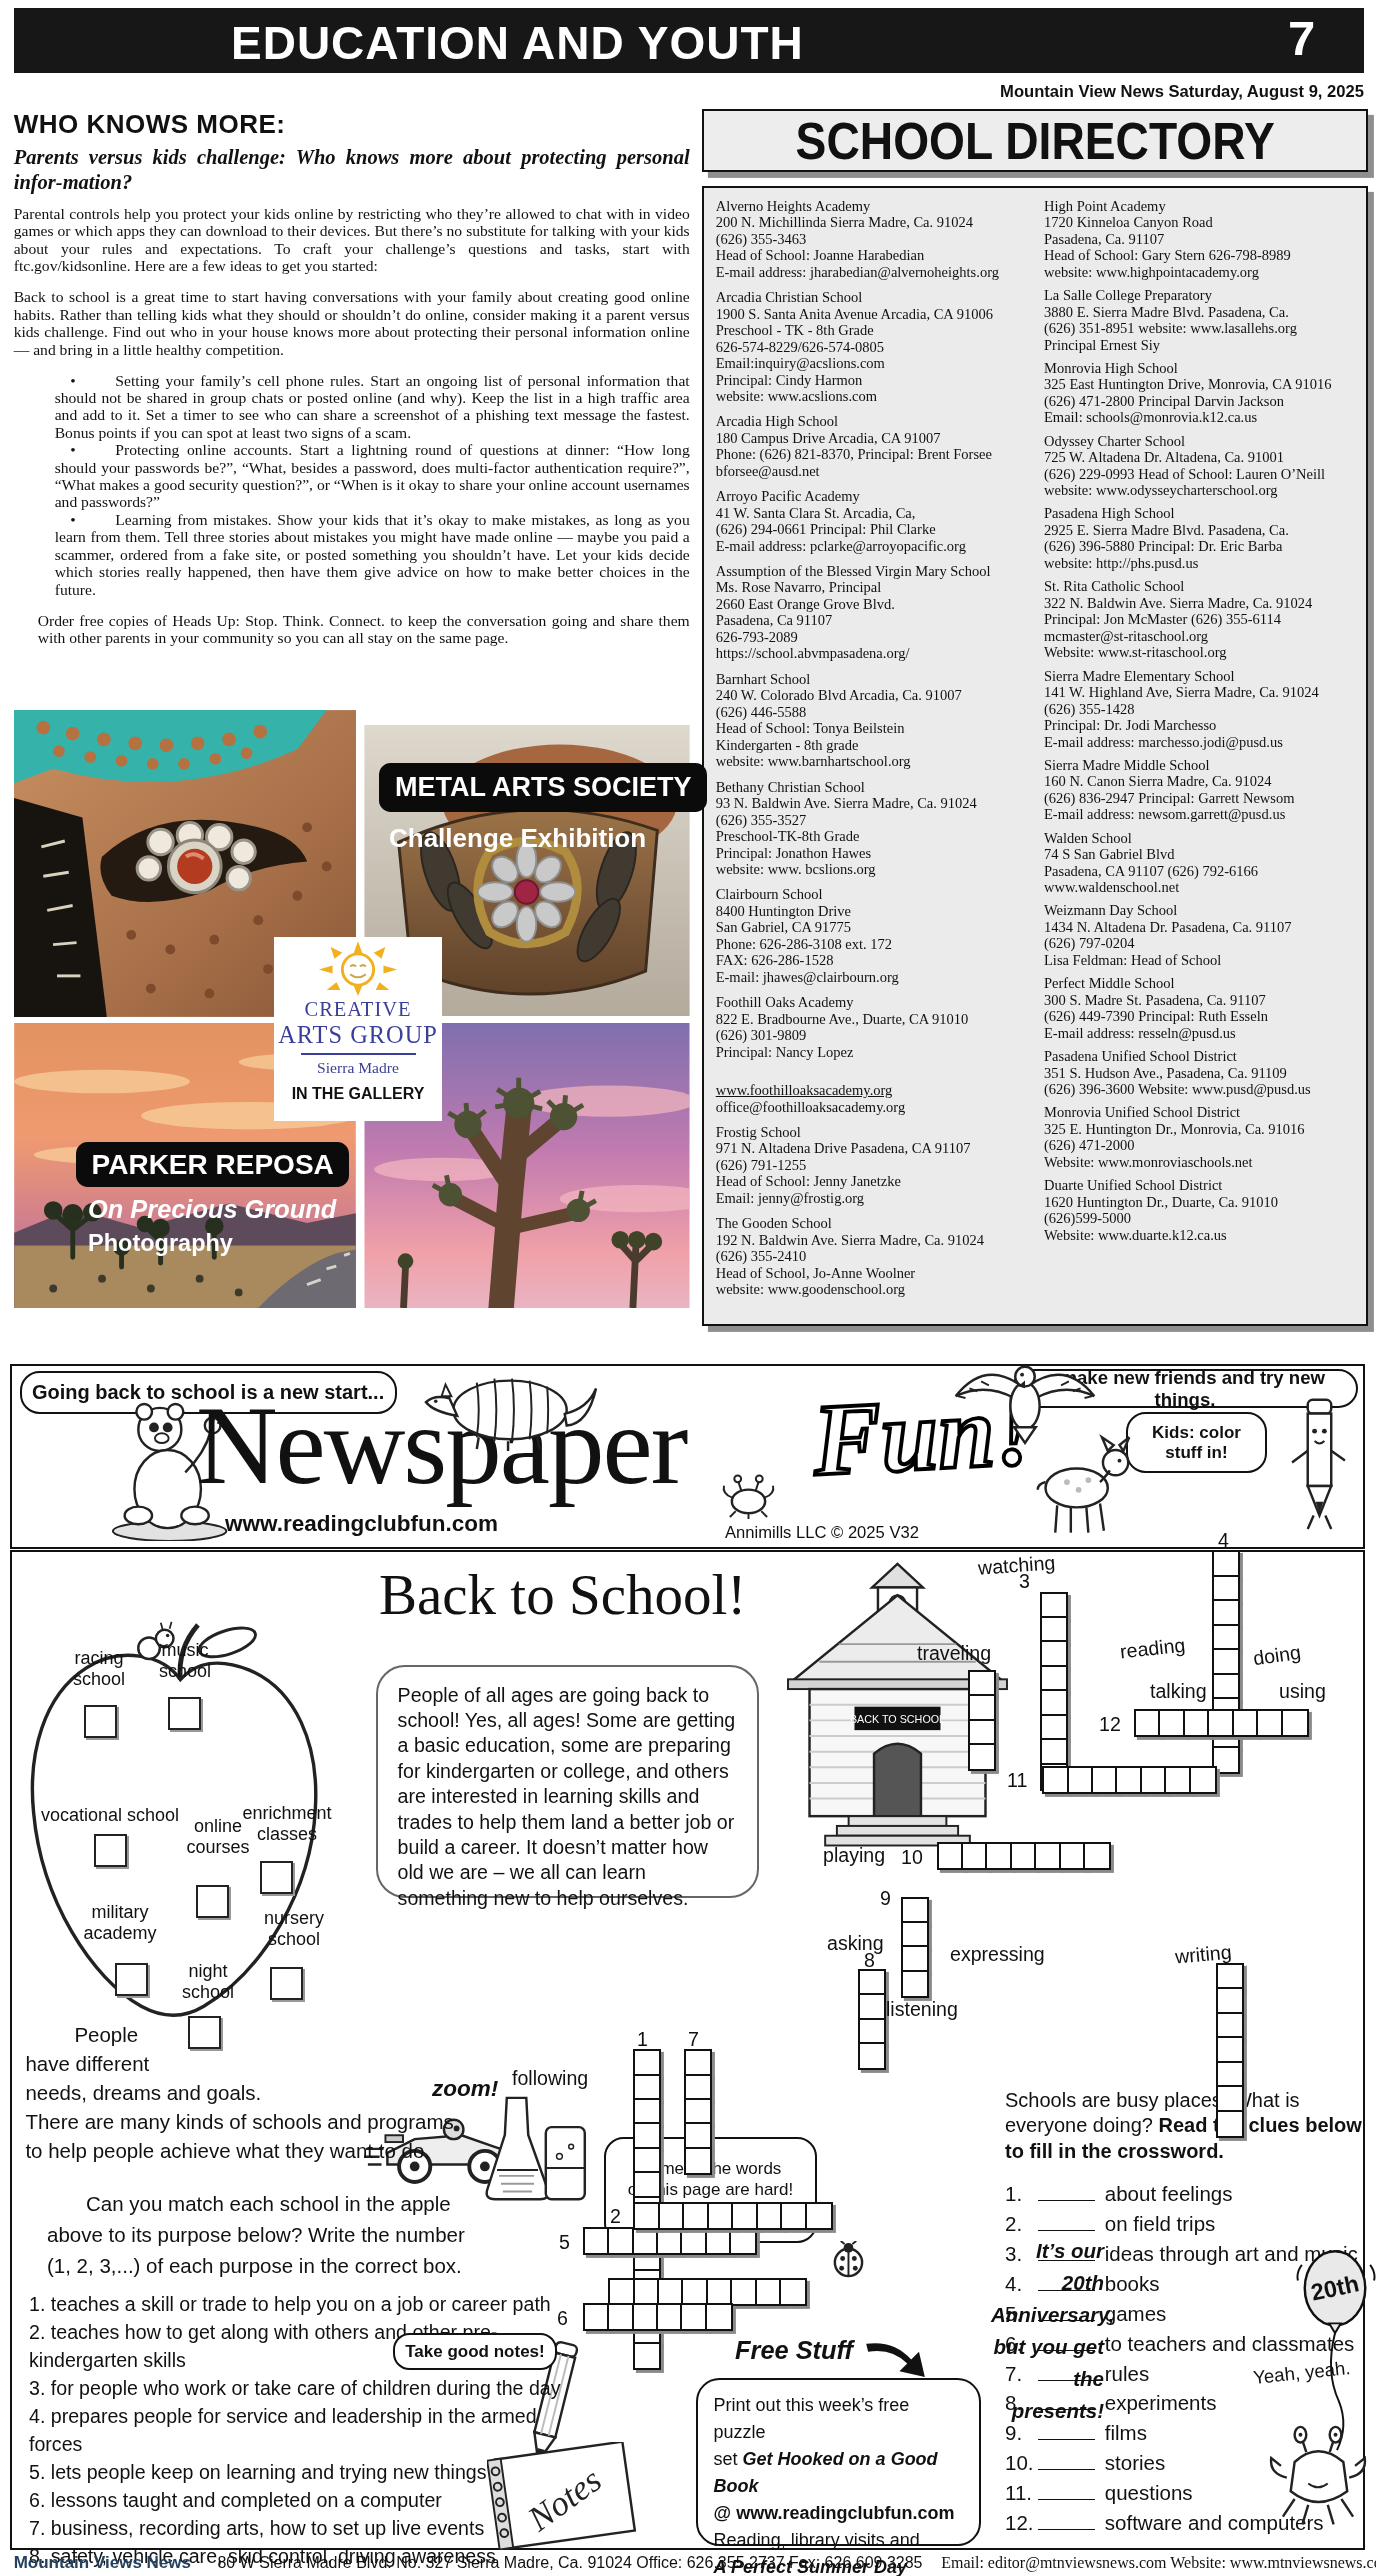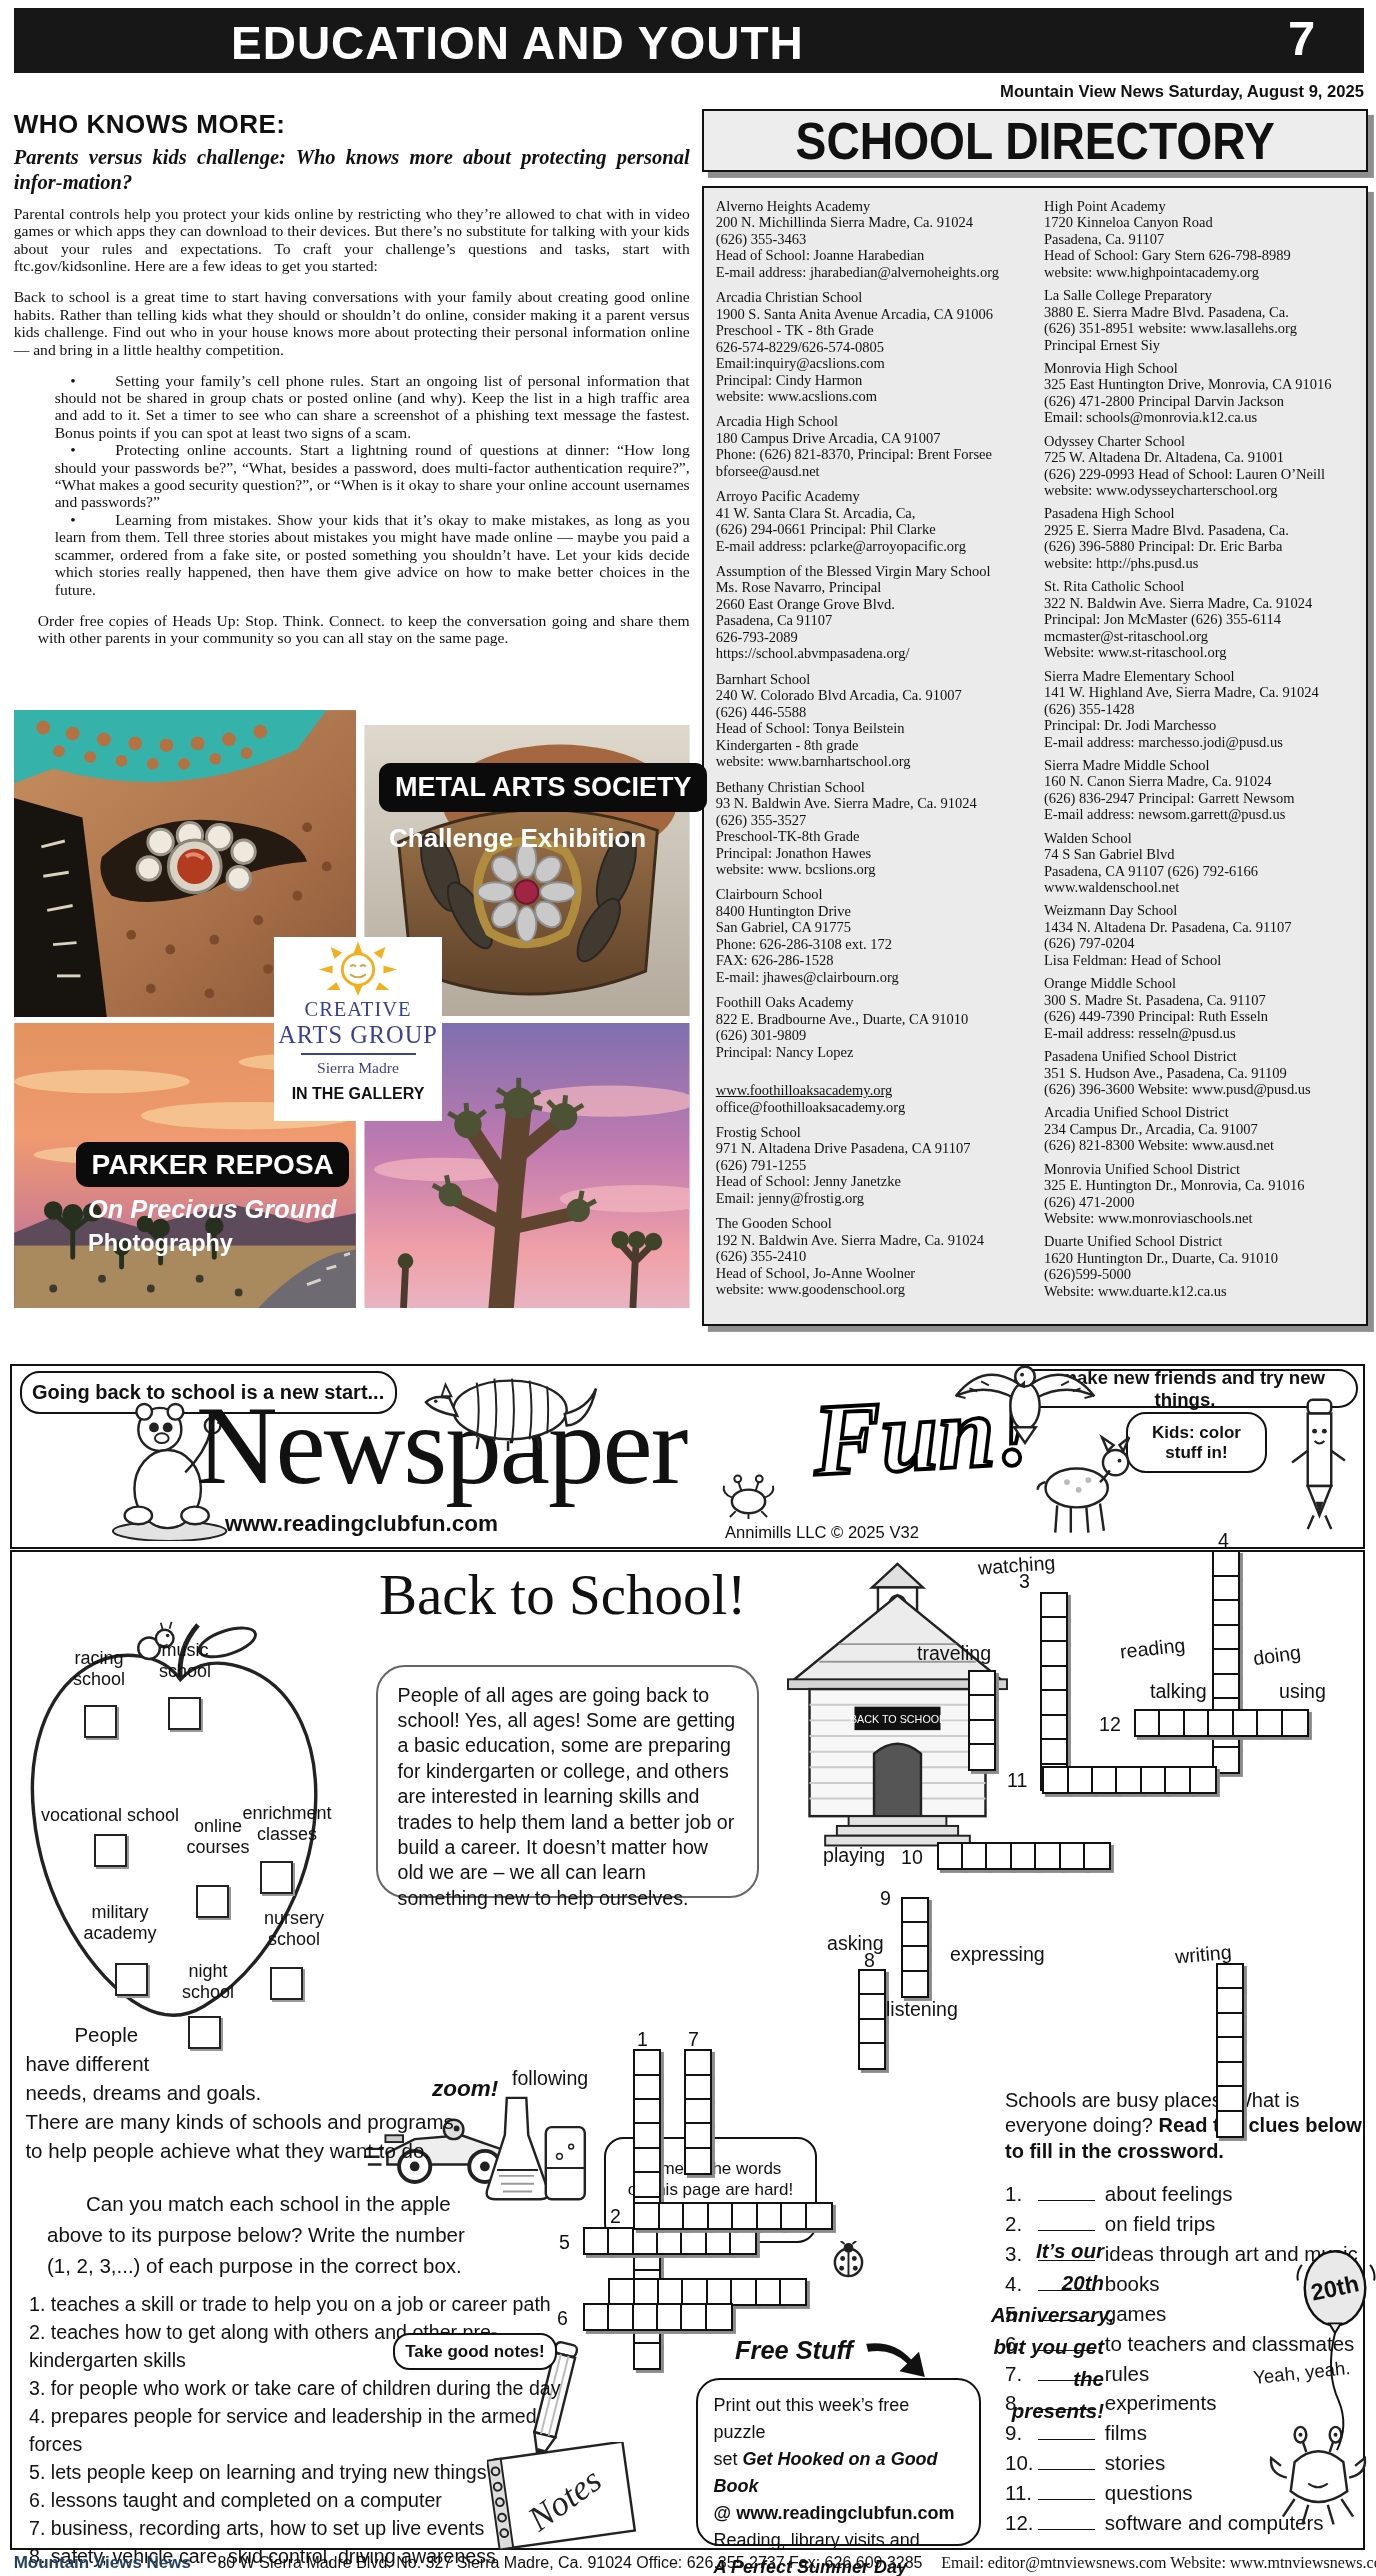--- a/index.html
+++ b/index.html
@@ -234,34 +234,29 @@
           <div class="dir-line">Pasadena, CA  91107  (626) 792-6166</div>
           <div class="dir-line">www.waldenschool.net</div>
         </div>
         <div class="dir-entry">
           <div class="dir-line">Weizmann Day School</div>
           <div class="dir-line">1434 N. Altadena Dr. Pasadena, Ca. 91107</div>
           <div class="dir-line">(626) 797-0204</div>
           <div class="dir-line">Lisa Feldman: Head of School</div>
         </div>
         <div class="dir-entry">
-          <div class="dir-line">Orange Middle School</div>
+          <div class="dir-line">Perfect Middle School</div>
           <div class="dir-line">300 S. Madre St.  Pasadena, Ca. 91107</div>
           <div class="dir-line">(626) 449-7390 Principal: Ruth Esseln</div>
           <div class="dir-line">E-mail address: resseln@pusd.us</div>
         </div>
         <div class="dir-entry">
           <div class="dir-line">Pasadena Unified School District</div>
           <div class="dir-line">351 S. Hudson Ave., Pasadena, Ca. 91109</div>
           <div class="dir-line">(626) 396-3600  Website: www.pusd@pusd.us</div>
-        </div>
-        <div class="dir-entry">
-          <div class="dir-line">Arcadia Unified School District</div>
-          <div class="dir-line">234 Campus Dr., Arcadia, Ca.  91007</div>
-          <div class="dir-line">(626) 821-8300  Website: www.ausd.net</div>
         </div>
         <div class="dir-entry">
           <div class="dir-line">Monrovia Unified School District</div>
           <div class="dir-line">325 E. Huntington Dr., Monrovia, Ca.  91016</div>
           <div class="dir-line">(626) 471-2000</div>
           <div class="dir-line">Website: www.monroviaschools.net</div>
         </div>
         <div class="dir-entry">
           <div class="dir-line">Duarte Unified School District</div>
           <div class="dir-line">1620 Huntington Dr., Duarte, Ca.  91010</div>

